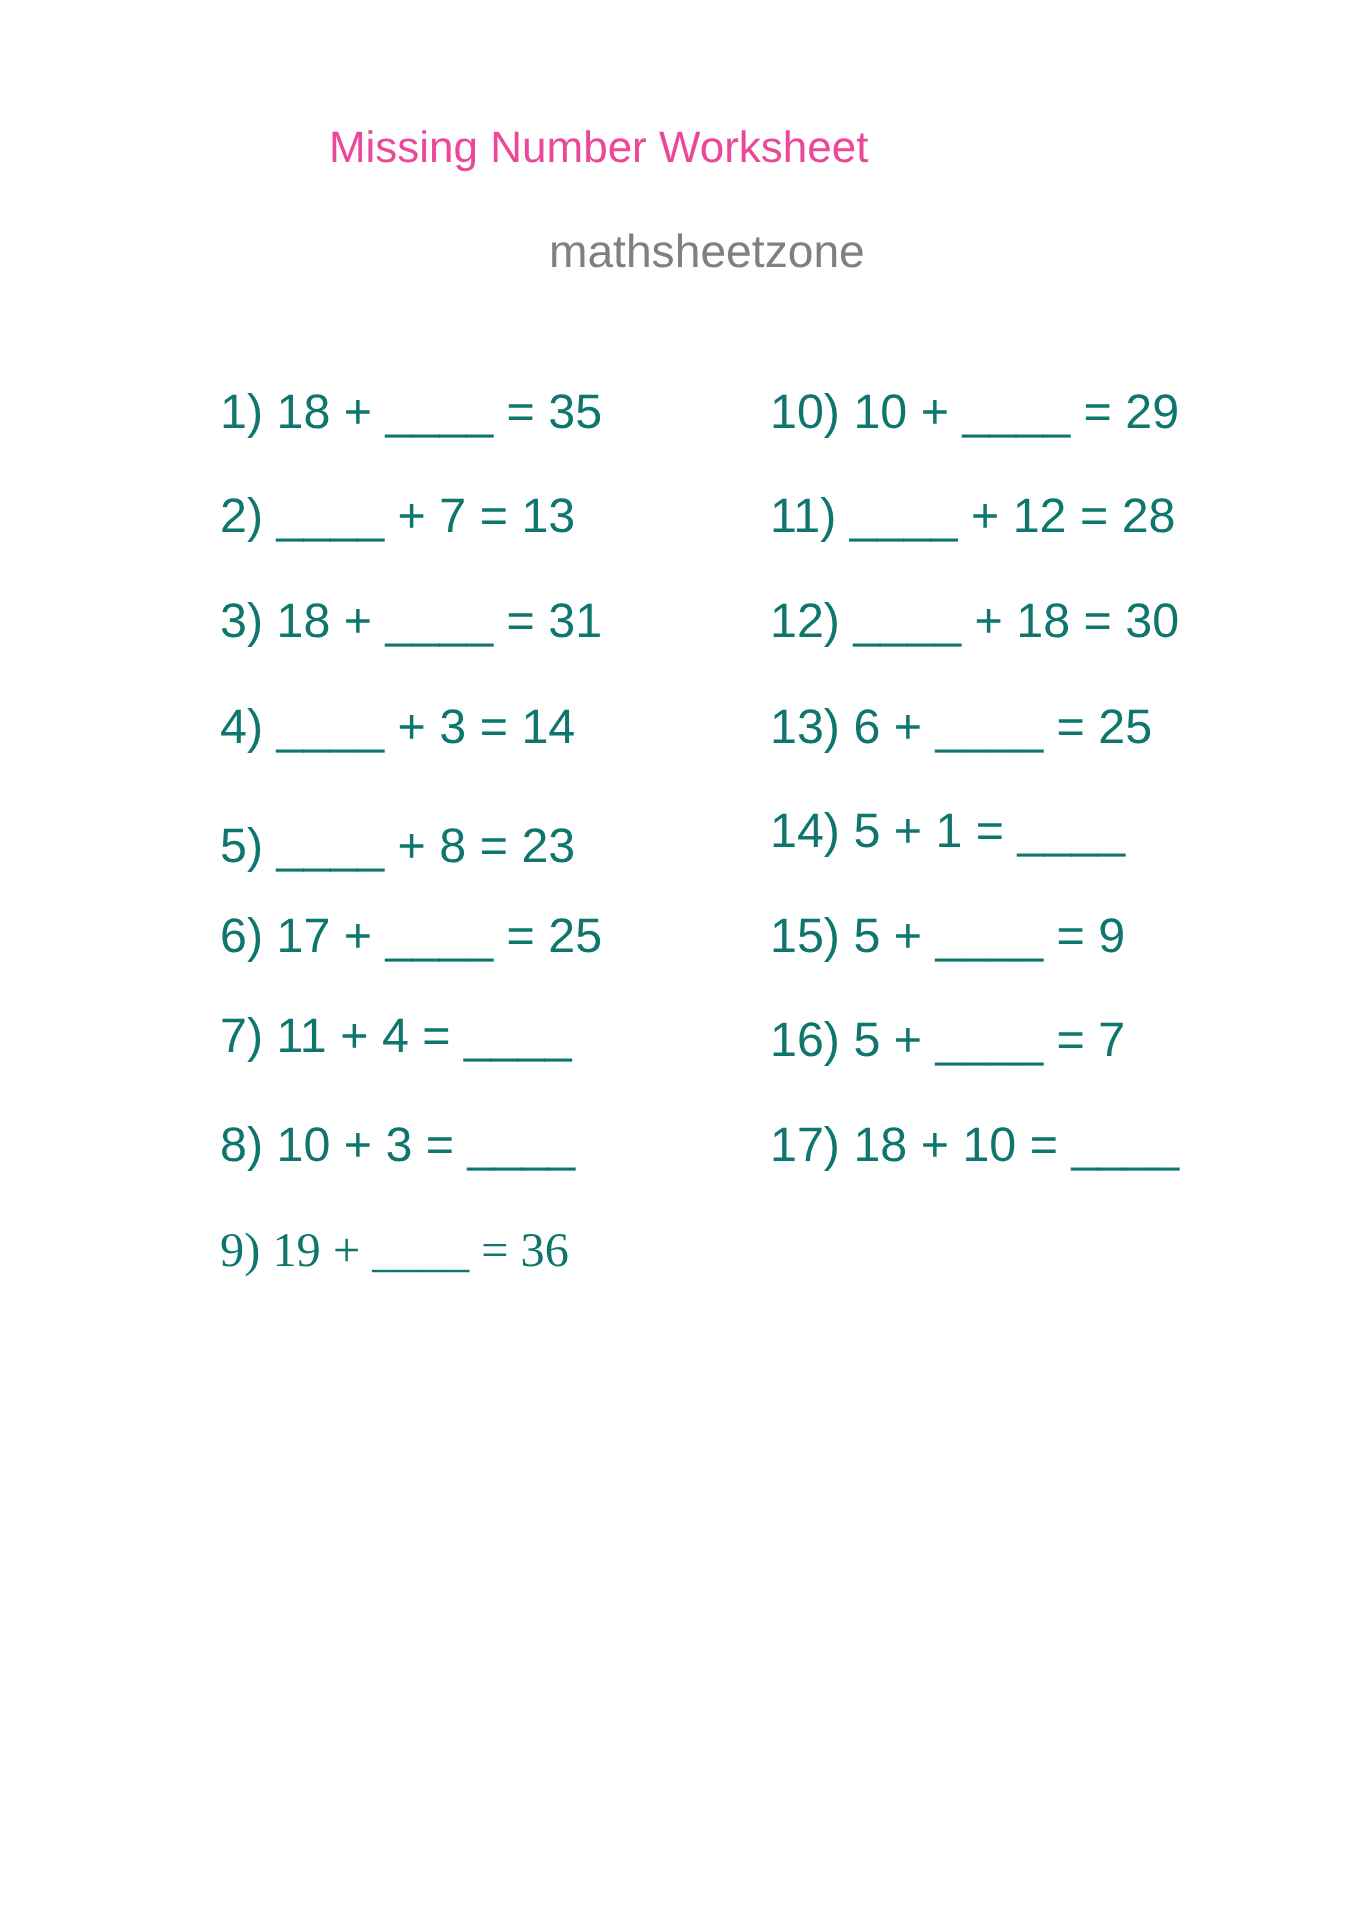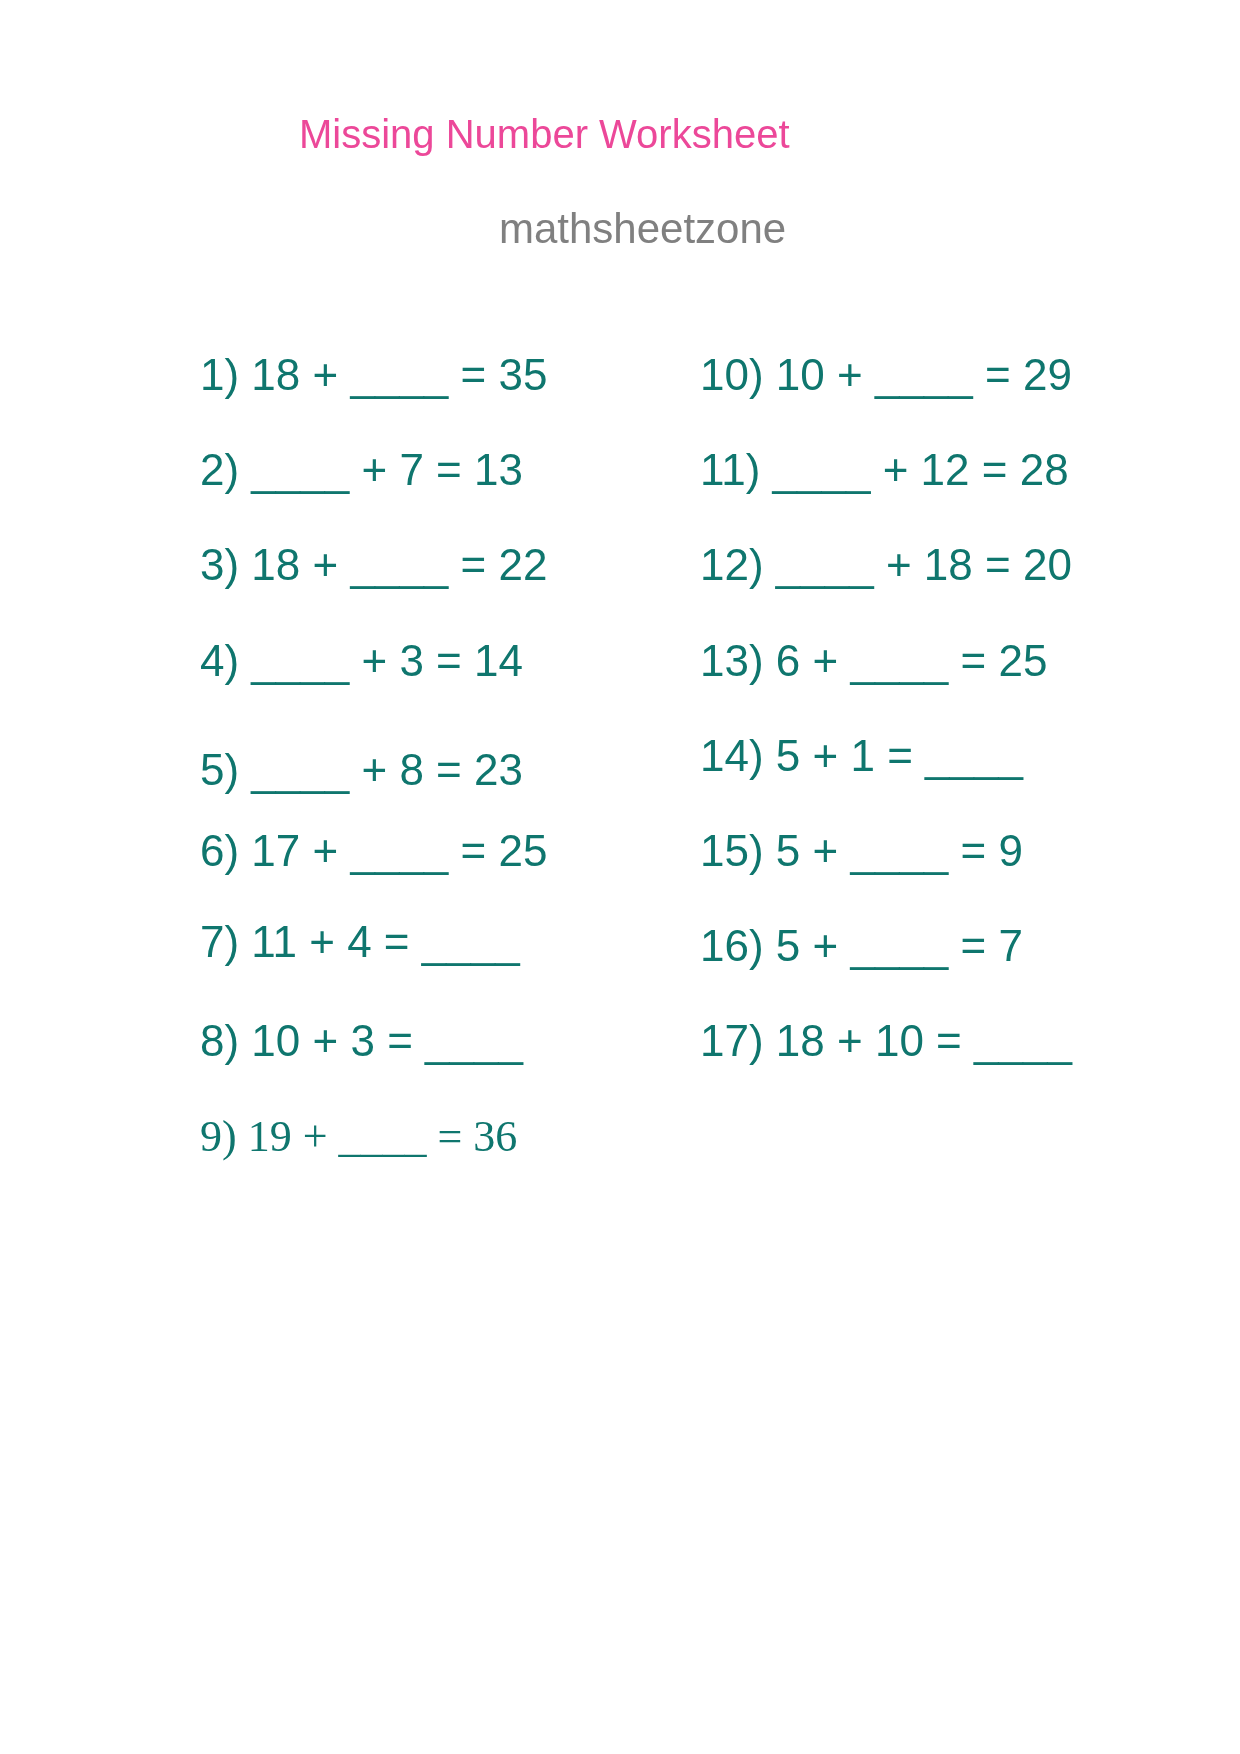--- a/index.html
+++ b/index.html
@@ -45,32 +45,32 @@
 </head>
 <body>
 
 <div>
   <div class="title">Missing Number Worksheet</div>
   <div class="subtitle">mathsheetzone</div>
 
   <div>
     <div class="problem" style="left:200px; top:353px;">1) 18 + ____ = 35</div>
     <div class="problem" style="left:200px; top:448px;">2) ____ + 7 = 13</div>
-    <div class="problem" style="left:200px; top:543px;">3) 18 + ____ = 22</div>
+    <div class="problem" style="left:200px; top:543px;">3) 18 + ____ = 31</div>
     <div class="problem" style="left:200px; top:639px;">4) ____ + 3 = 14</div>
     <div class="problem" style="left:200px; top:734px;margin-top:14px;">5) ____ + 8 = 23</div>
     <div class="problem" style="left:200px; top:829px;">6) 17 + ____ = 25</div>
     <div class="problem" style="left:200px; top:896px;margin-top:24px;">7) 11 + 4 = ____</div>
     <div class="problem" style="left:200px; top:1019px;">8) 10 + 3 = ____</div>
     <div class="problem" style="left:200px; top:1115px;font-family:Liberation Serif, serif;">9) 19 + ____ = 36</div>
   </div>
 
   <div>
     <div class="problem" style="left:700px; top:353px;">10) 10 + ____ = 29</div>
     <div class="problem" style="left:700px; top:448px;">11) ____ + 12 = 28</div>
-    <div class="problem" style="left:700px; top:543px;">12) ____ + 18 = 20</div>
+    <div class="problem" style="left:700px; top:543px;">12) ____ + 18 = 30</div>
     <div class="problem" style="left:700px; top:639px;">13) 6 + ____ = 25</div>
     <div class="problem" style="left:700px; top:734px;">14) 5 + 1 = ____</div>
     <div class="problem" style="left:700px; top:829px;">15) 5 + ____ = 9</div>
     <div class="problem" style="left:700px; top:924px;">16) 5 + ____ = 7</div>
     <div class="problem" style="left:700px; top:1019px;">17) 18 + 10 = ____</div>
   </div>
 </div>
 
 </body></html>

